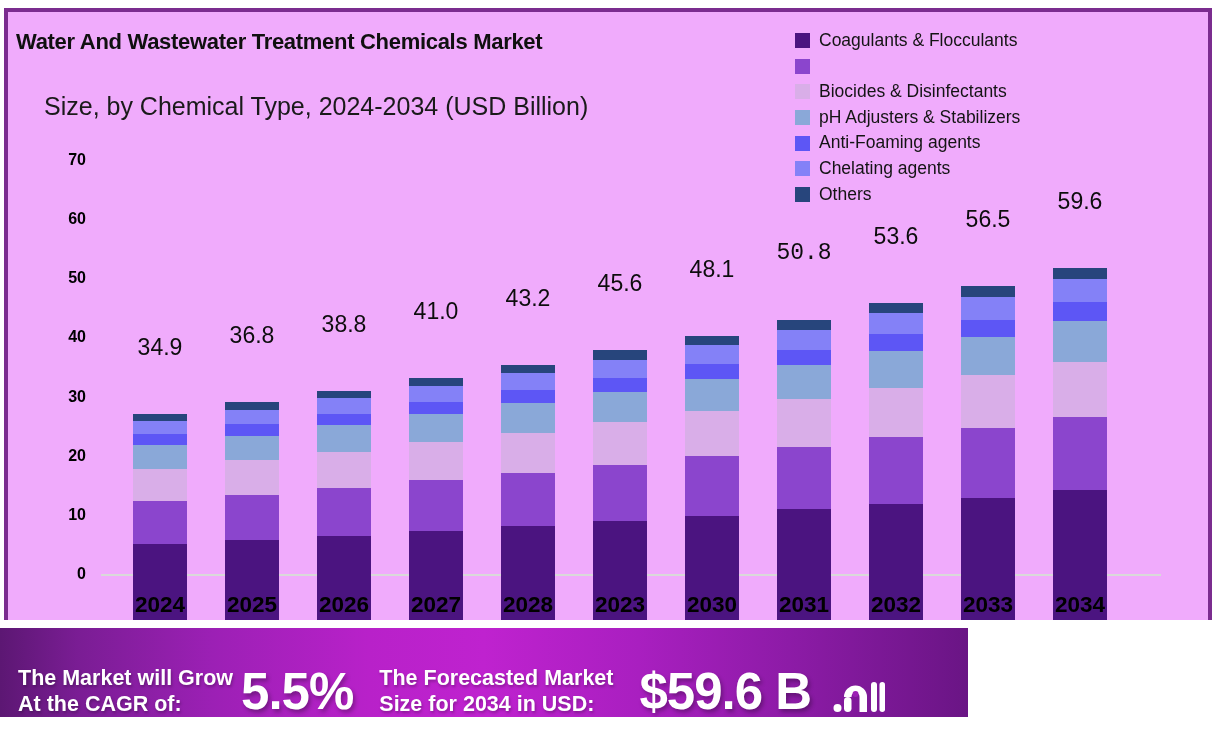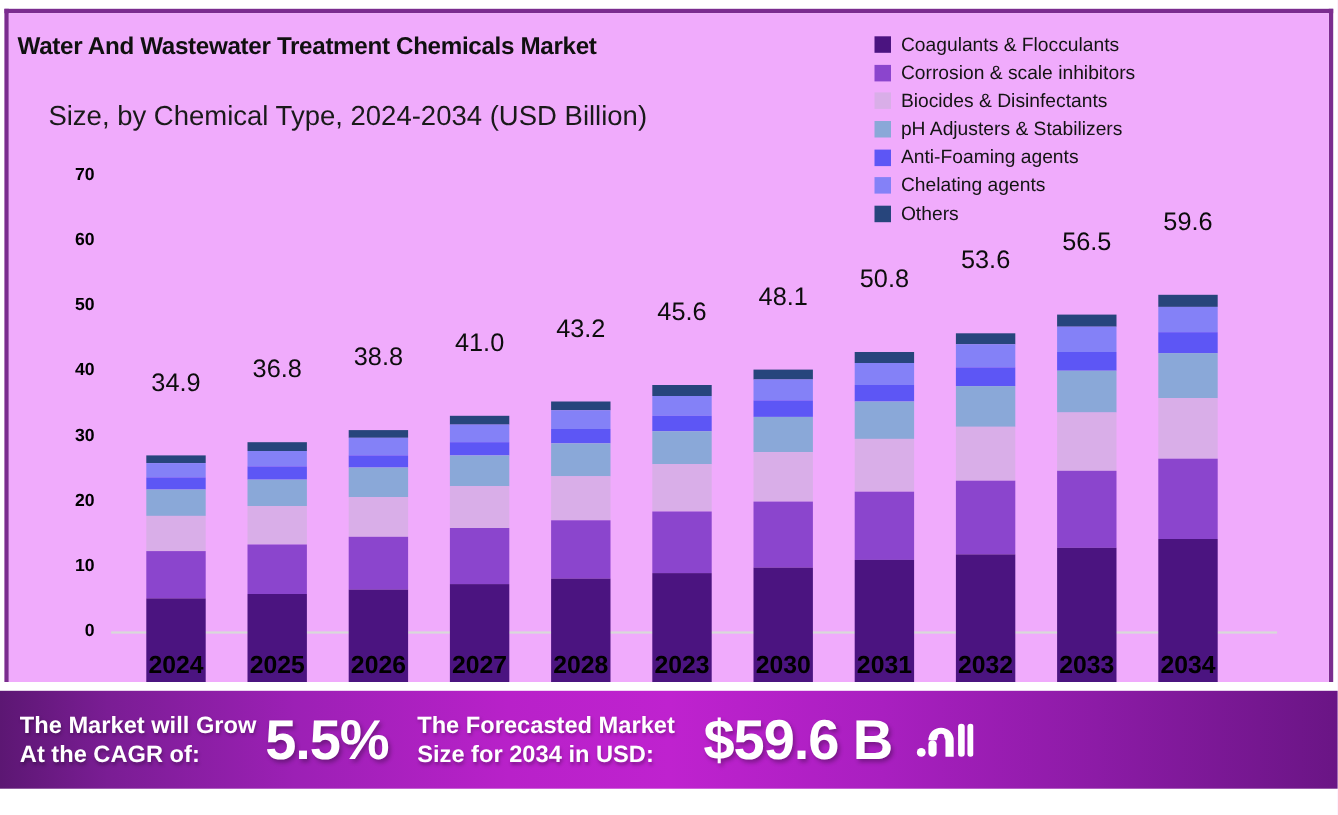--- a/index.html
+++ b/index.html
@@ -134,26 +134,26 @@
     font-size: 22.5px;
     font-weight: 700;
     color: #000;
     white-space: nowrap;
   }
 
   
   .banner {
     position: absolute;
     left: 0; top: 628px;
-    width: 1216px; height: 89px;
+    width: 968px; height: 89px;
     background: linear-gradient(90deg,
         #5c1773 0%, #7a1d94 8%, #9c20b5 22%, #b821c9 38%,
         #bf22cf 50%, #a91fc0 66%, #8c1ba6 82%, #6a1585 100%);
     display: flex;
-    align-items: center;
+    align-items: flex-end;
     overflow: hidden;
   }
   .banner-label {
     color: #ffffff;
     font-size: 21.5px;
     font-weight: 700;
     line-height: 1.22;
     text-shadow: 1px 2px 3px rgba(0,0,0,0.28);
     white-space: nowrap;
   }
@@ -207,21 +207,20 @@
     <div class="title">Water And Wastewater Treatment Chemicals Market</div>
     <div class="subtitle">Size, by  Chemical Type, 2024-2034 (USD Billion)</div>
 
     <div class="legend" id="legend">
         <div class="legend-row">
           <span class="legend-swatch" style="background: rgb(75, 20, 128);"></span>
           <span class="legend-label">Coagulants &amp; Flocculants</span>
         </div>
         <div class="legend-row">
           <span class="legend-swatch" style="background: rgb(139, 69, 205);"></span>
-          <span class="legend-label">Corrosion &amp; scale inhibitors</span>
         </div>
         <div class="legend-row">
           <span class="legend-swatch" style="background: rgb(217, 174, 232);"></span>
           <span class="legend-label">Biocides &amp; Disinfectants</span>
         </div>
         <div class="legend-row">
           <span class="legend-swatch" style="background: rgb(138, 168, 216);"></span>
           <span class="legend-label">pH Adjusters &amp; Stabilizers</span>
         </div>
         <div class="legend-row">
@@ -344,21 +343,21 @@
             <div class="bar-stack">
               <div class="seg" title="Others: 1.7" style="height: 10.0543px; background: rgb(39, 69, 124);"></div>
               <div class="seg" title="Chelating agents: 3.4" style="height: 20.1086px; background: rgb(132, 129, 247);"></div>
               <div class="seg" title="Anti-Foaming agents: 2.6" style="height: 15.3771px; background: rgb(93, 86, 245);"></div>
               <div class="seg" title="pH Adjusters &amp; Stabilizers: 5.8" style="height: 34.3029px; background: rgb(138, 168, 216);"></div>
               <div class="seg" title="Biocides &amp; Disinfectants: 8" style="height: 47.3143px; background: rgb(217, 174, 232);"></div>
               <div class="seg" title="Corrosion &amp; scale inhibitors: 10.6" style="height: 62.6914px; background: rgb(139, 69, 205);"></div>
               <div class="seg" title="Coagulants &amp; Flocculants: 18.7" style="height: 110.597px; background: rgb(75, 20, 128);"></div>
             </div>
           </div>
-          <div class="bar-value" style="left: 652px; top: 227.554px;">50.8</div>
+          <div class="bar-value" style="left: 652px; top: 227.554px; font-family: Liberation Mono, monospace;">50.8</div>
           <div class="xtick" style="left: 652px; top: 580px;">2031</div>
           <div class="bar-group" style="left: 744px; height: 562px;">
             <div class="bar-stack">
               <div class="seg" title="Others: 1.7" style="height: 10.0543px; background: rgb(39, 69, 124);"></div>
               <div class="seg" title="Chelating agents: 3.6" style="height: 21.2914px; background: rgb(132, 129, 247);"></div>
               <div class="seg" title="Anti-Foaming agents: 2.8" style="height: 16.56px; background: rgb(93, 86, 245);"></div>
               <div class="seg" title="pH Adjusters &amp; Stabilizers: 6.2" style="height: 36.6686px; background: rgb(138, 168, 216);"></div>
               <div class="seg" title="Biocides &amp; Disinfectants: 8.4" style="height: 49.68px; background: rgb(217, 174, 232);"></div>
               <div class="seg" title="Corrosion &amp; scale inhibitors: 11.2" style="height: 66.24px; background: rgb(139, 69, 205);"></div>
               <div class="seg" title="Coagulants &amp; Flocculants: 19.7" style="height: 116.511px; background: rgb(75, 20, 128);"></div>

